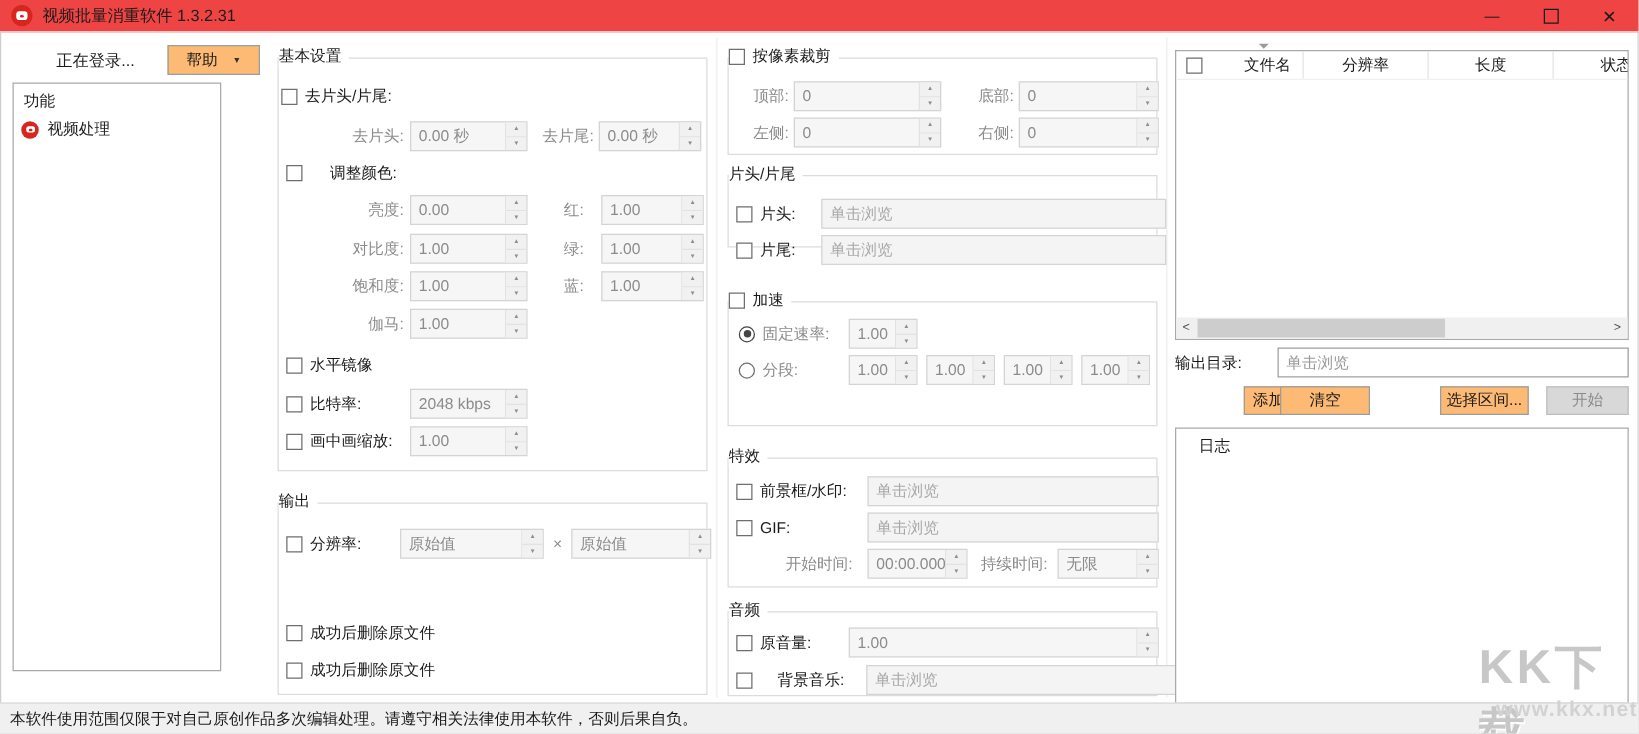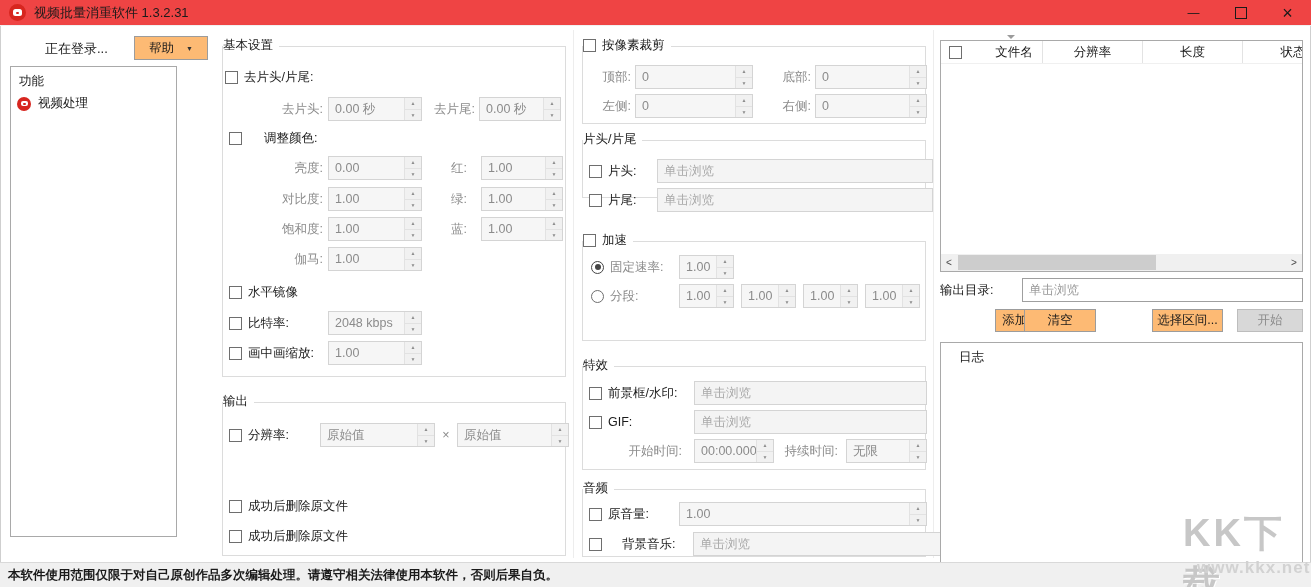--- a/index.html
+++ b/index.html
@@ -48,21 +48,21 @@
   .th{display:flex;align-items:center;justify-content:center;box-sizing:border-box;flex:none;}
   .th.sep{border-right:1px solid #e3e3e3;}
   .sort-icon{position:absolute;left:66px;top:-6px;width:0;height:0;border-left:4px solid transparent;border-right:4px solid transparent;border-top:4px solid #9b9b9b;}
   .hscroll{position:absolute;left:0;right:0;bottom:0;height:17px;background:#f0f0f0;}
   .scroll-arrow{position:absolute;top:0;width:16px;height:17px;display:flex;align-items:center;justify-content:center;font-size:10px;color:#4a4a4a;}
   .thumb{position:absolute;left:17px;top:1px;width:198px;height:15px;background:#cdcdcd;}
   .swatch{width:15px;height:15px;background:#3a3a3a;flex:none;}
   .color-btn{display:flex;align-items:center;justify-content:center;gap:6px;height:23px;background:#d5d5d5;border:1px solid #c2c2c2;box-sizing:border-box;color:#8b8b8b;flex:none;}
   .vline{position:absolute;top:30px;width:1px;height:528px;background:#ededed;}
   
-  .statusbar{position:absolute;left:0;bottom:0;width:100%;height:25px;background:#f0f0f0;border-top:1px solid #d9d9d9;box-sizing:border-box;display:flex;align-items:center;padding-left:8px;font-weight:bold;}
+  .statusbar{position:absolute;left:0;bottom:0;width:100%;height:25px;background:#f0f0f0;border-top:1px solid #d9d9d9;box-sizing:border-box;display:flex;align-items:center;padding-left:8px;}
   
   .wm{position:absolute;z-index:10;pointer-events:none;font-weight:bold;color:#c7c7c7;}
   .wm-logo{left:1183px;top:508px;font-size:38px;letter-spacing:3px;text-shadow:1px 1px 0 #fff;}
   .wm-url{left:1197px;top:558px;font-size:17px;color:#d2d2d2;letter-spacing:1px;}
 </style>
 </head>
 <body>
 
 <div class="window">
 

